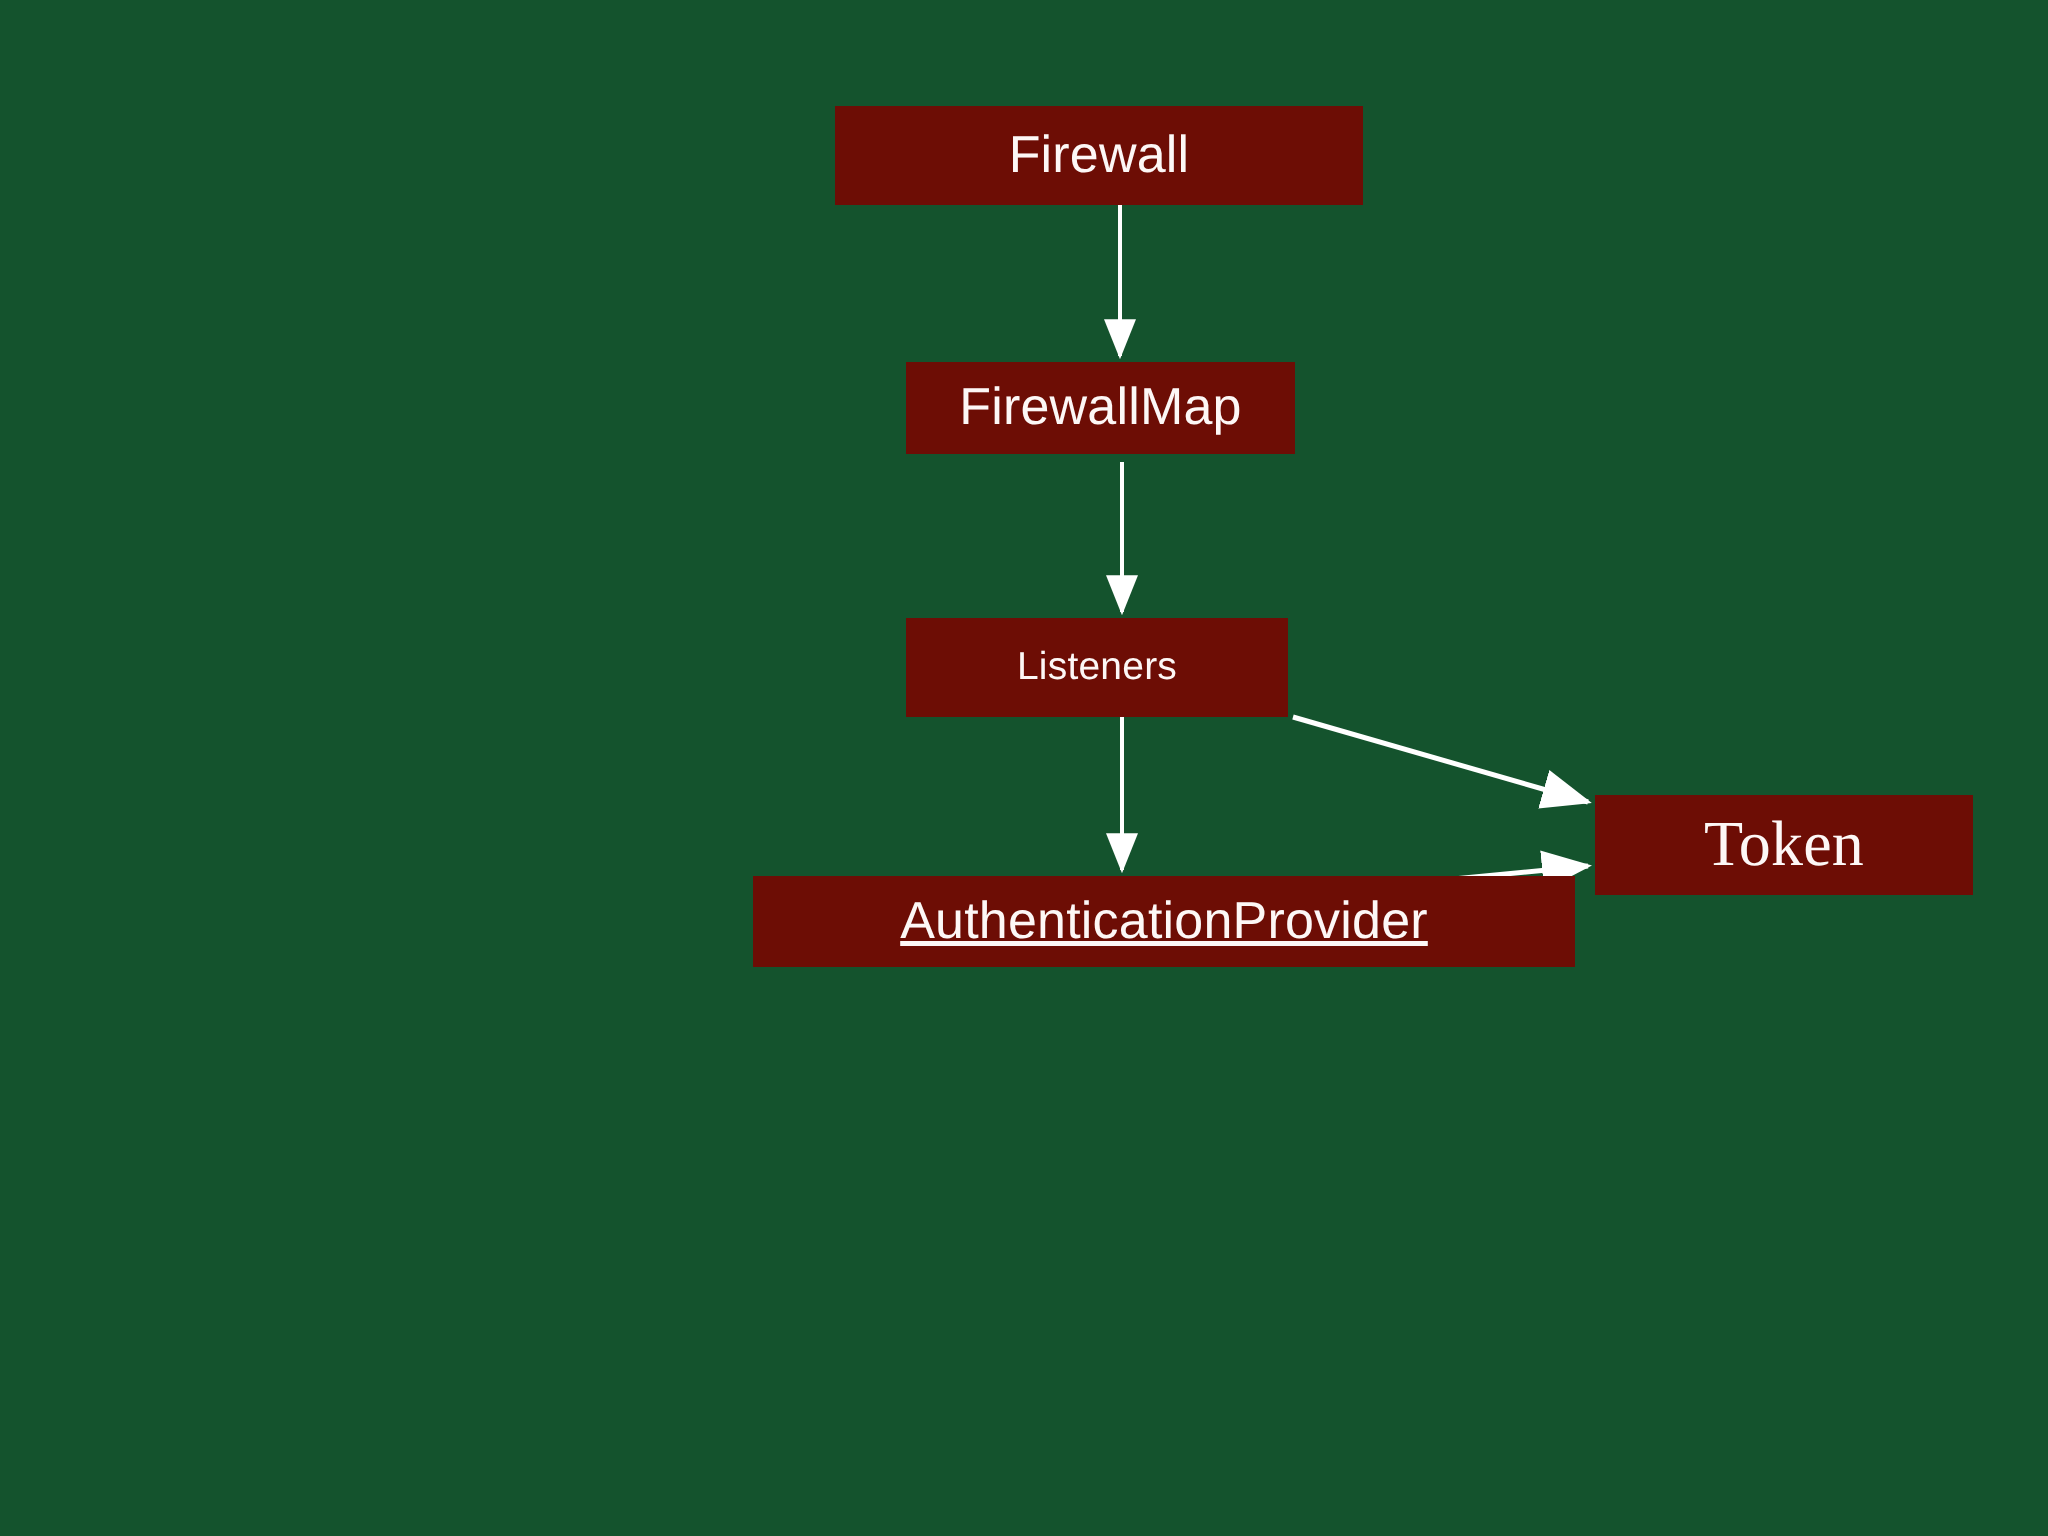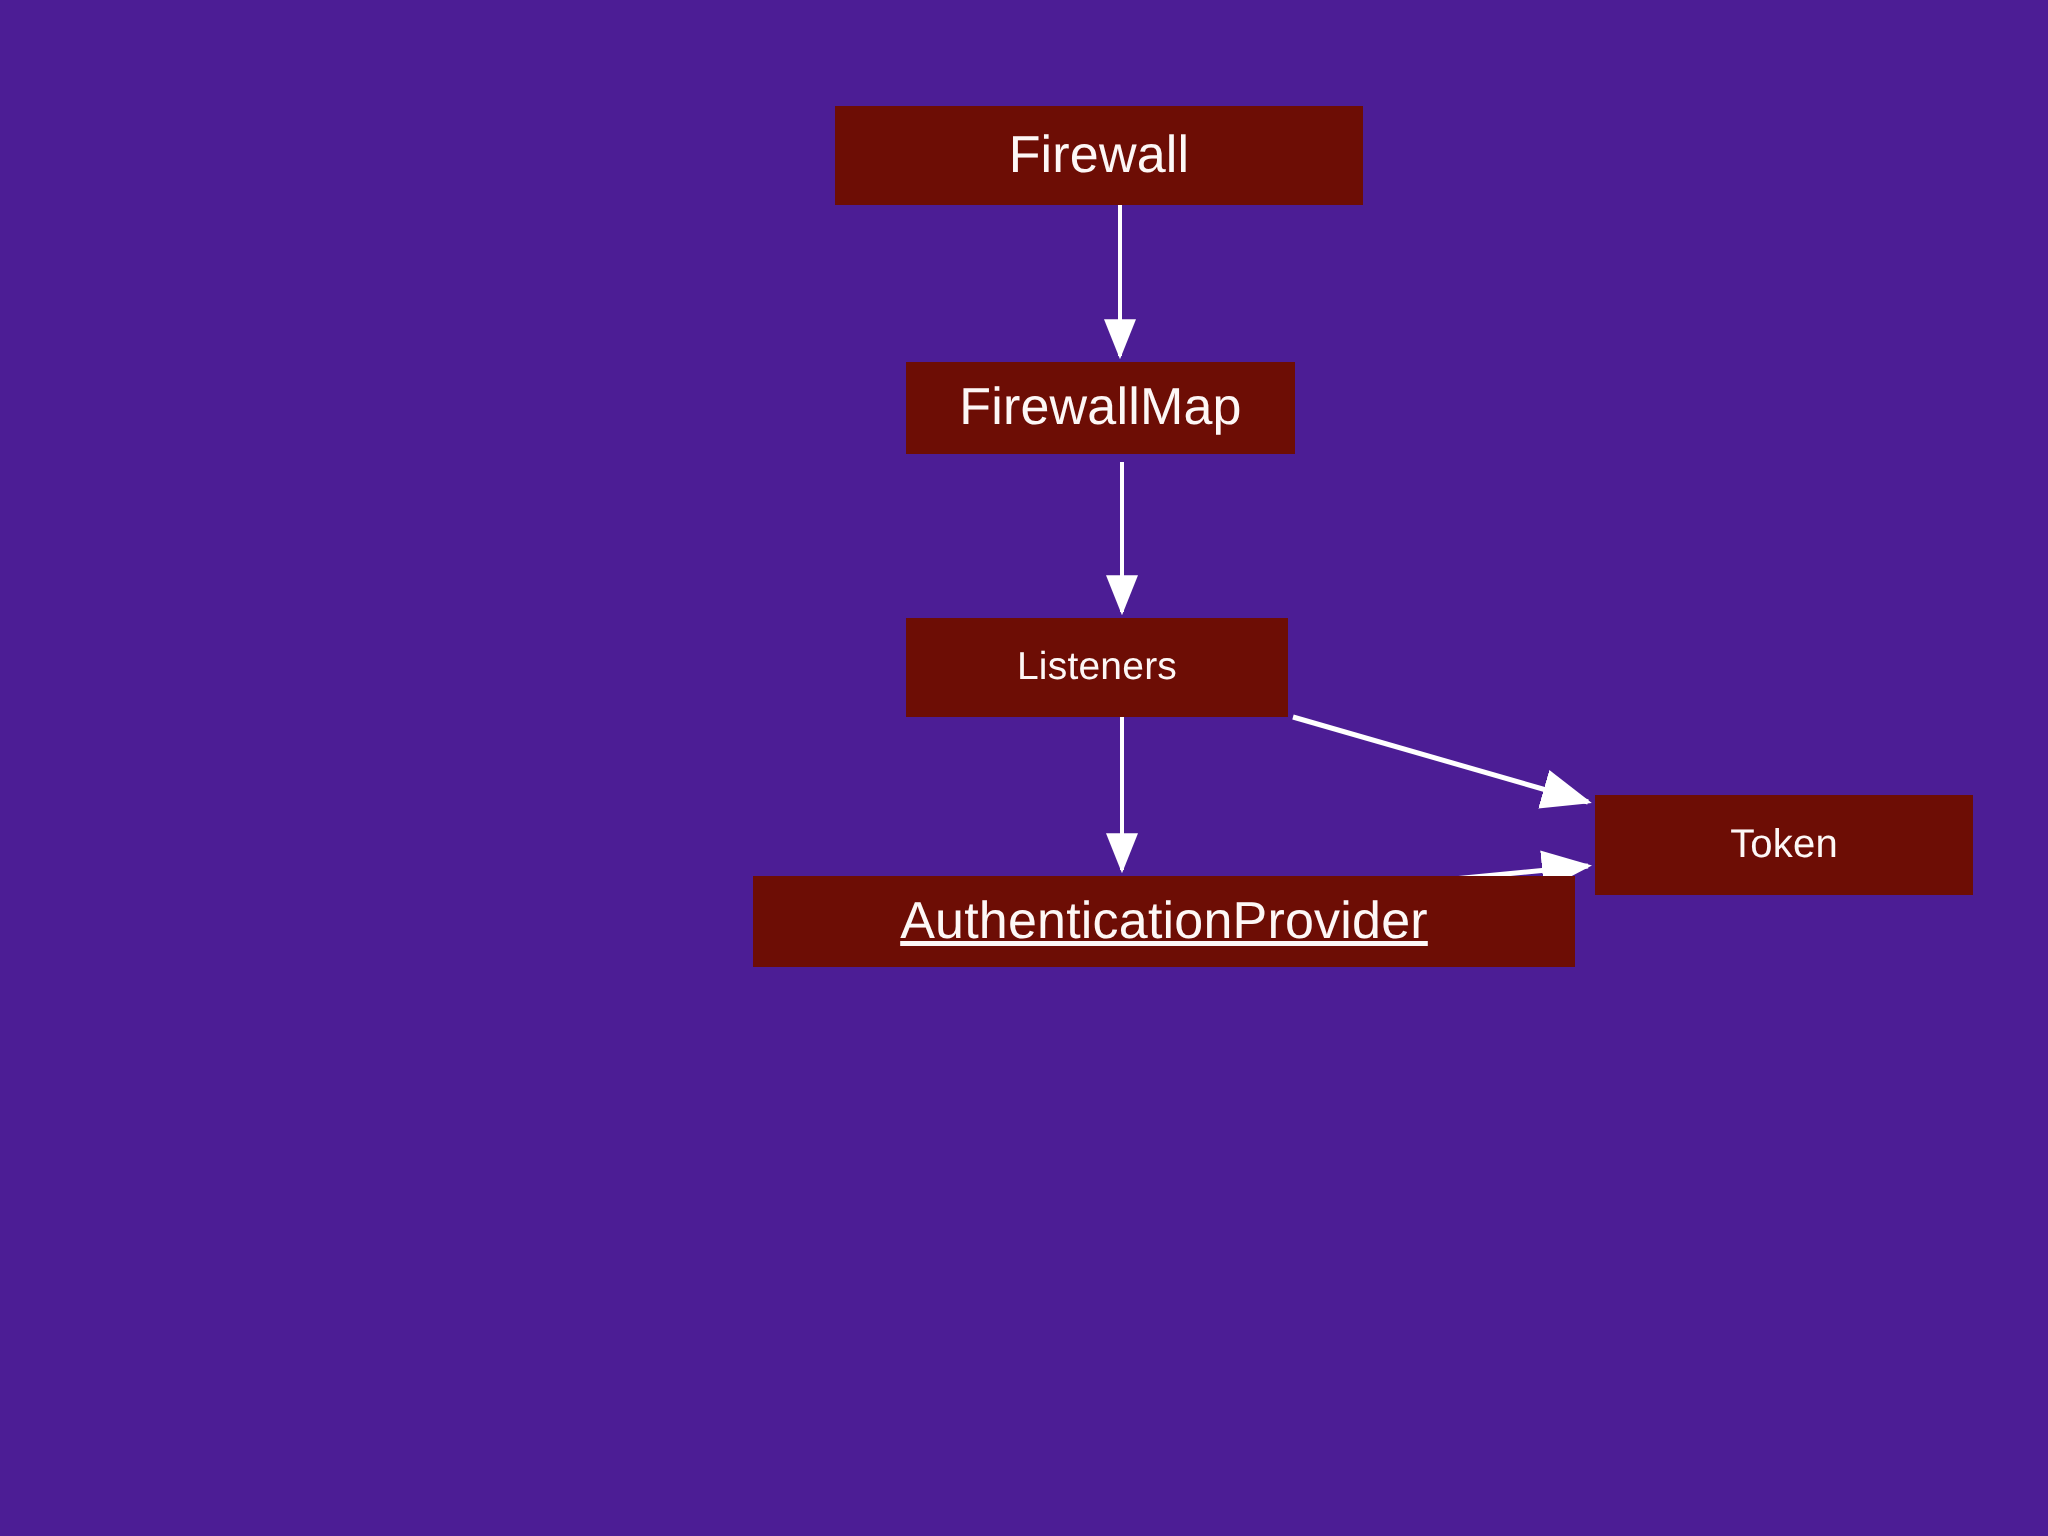--- a/index.html
+++ b/index.html
@@ -5,21 +5,21 @@
 <style>
   html, body {
     margin: 0;
     padding: 0;
     background: #000000;
   }
   #canvas {
     position: relative;
     width: 2048px;
     height: 1536px;
-    background: #4c1d95;
+    background: #14532d;
     overflow: hidden;
     font-family: "Liberation Sans", "DejaVu Sans", sans-serif;
   }
   #edges {
     position: absolute;
     left: 0;
     top: 0;
     width: 2048px;
     height: 1536px;
     pointer-events: none;
@@ -74,17 +74,17 @@
   </div>
 
   <div class="node" style="left:906px; top:618px; width:382px; height:99px; font-size:39px;">
     <span class="node-label">Listeners</span>
   </div>
 
   <div class="node" style="left:753px; top:876px; width:822px; height:91px; font-size:52px;text-decoration:underline;">
     <span class="node-label">AuthenticationProvider</span>
   </div>
 
-  <div class="node" style="left:1595px; top:795px; width:378px; height:100px; font-size:40px;">
+  <div class="node" style="left:1595px; top:795px; width:378px; height:100px; font-size:64px;font-family:Liberation Serif, serif;">
     <span class="node-label">Token</span>
   </div>
 
 </div>
 
 </body></html>

